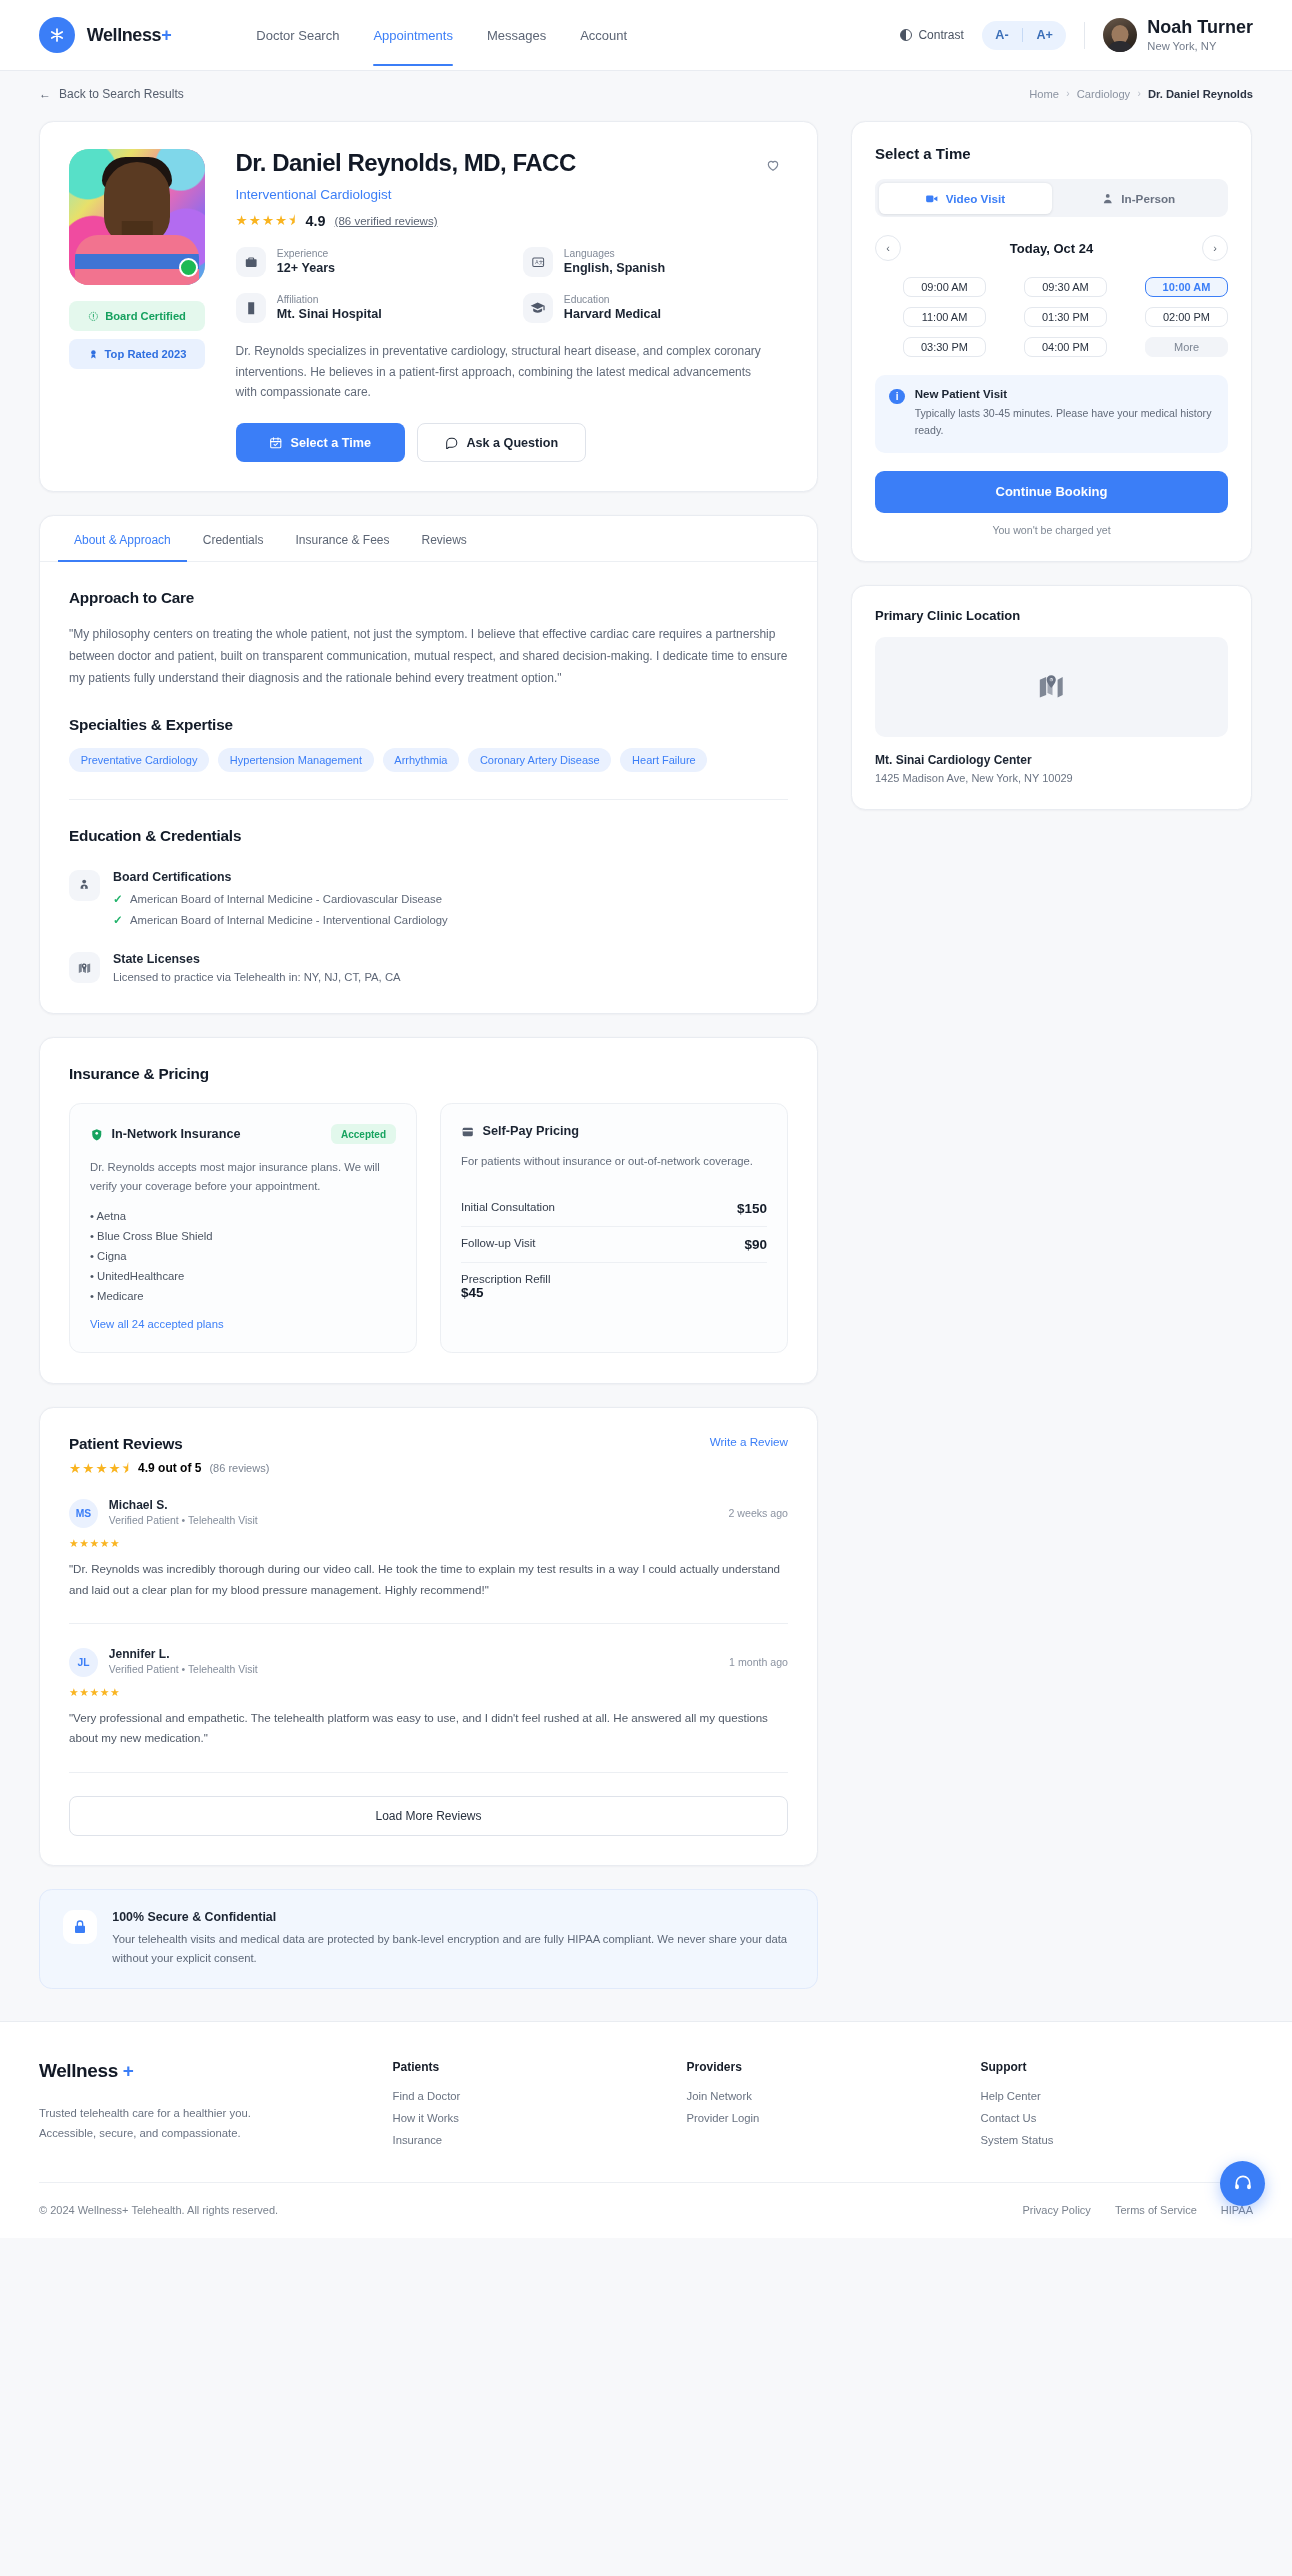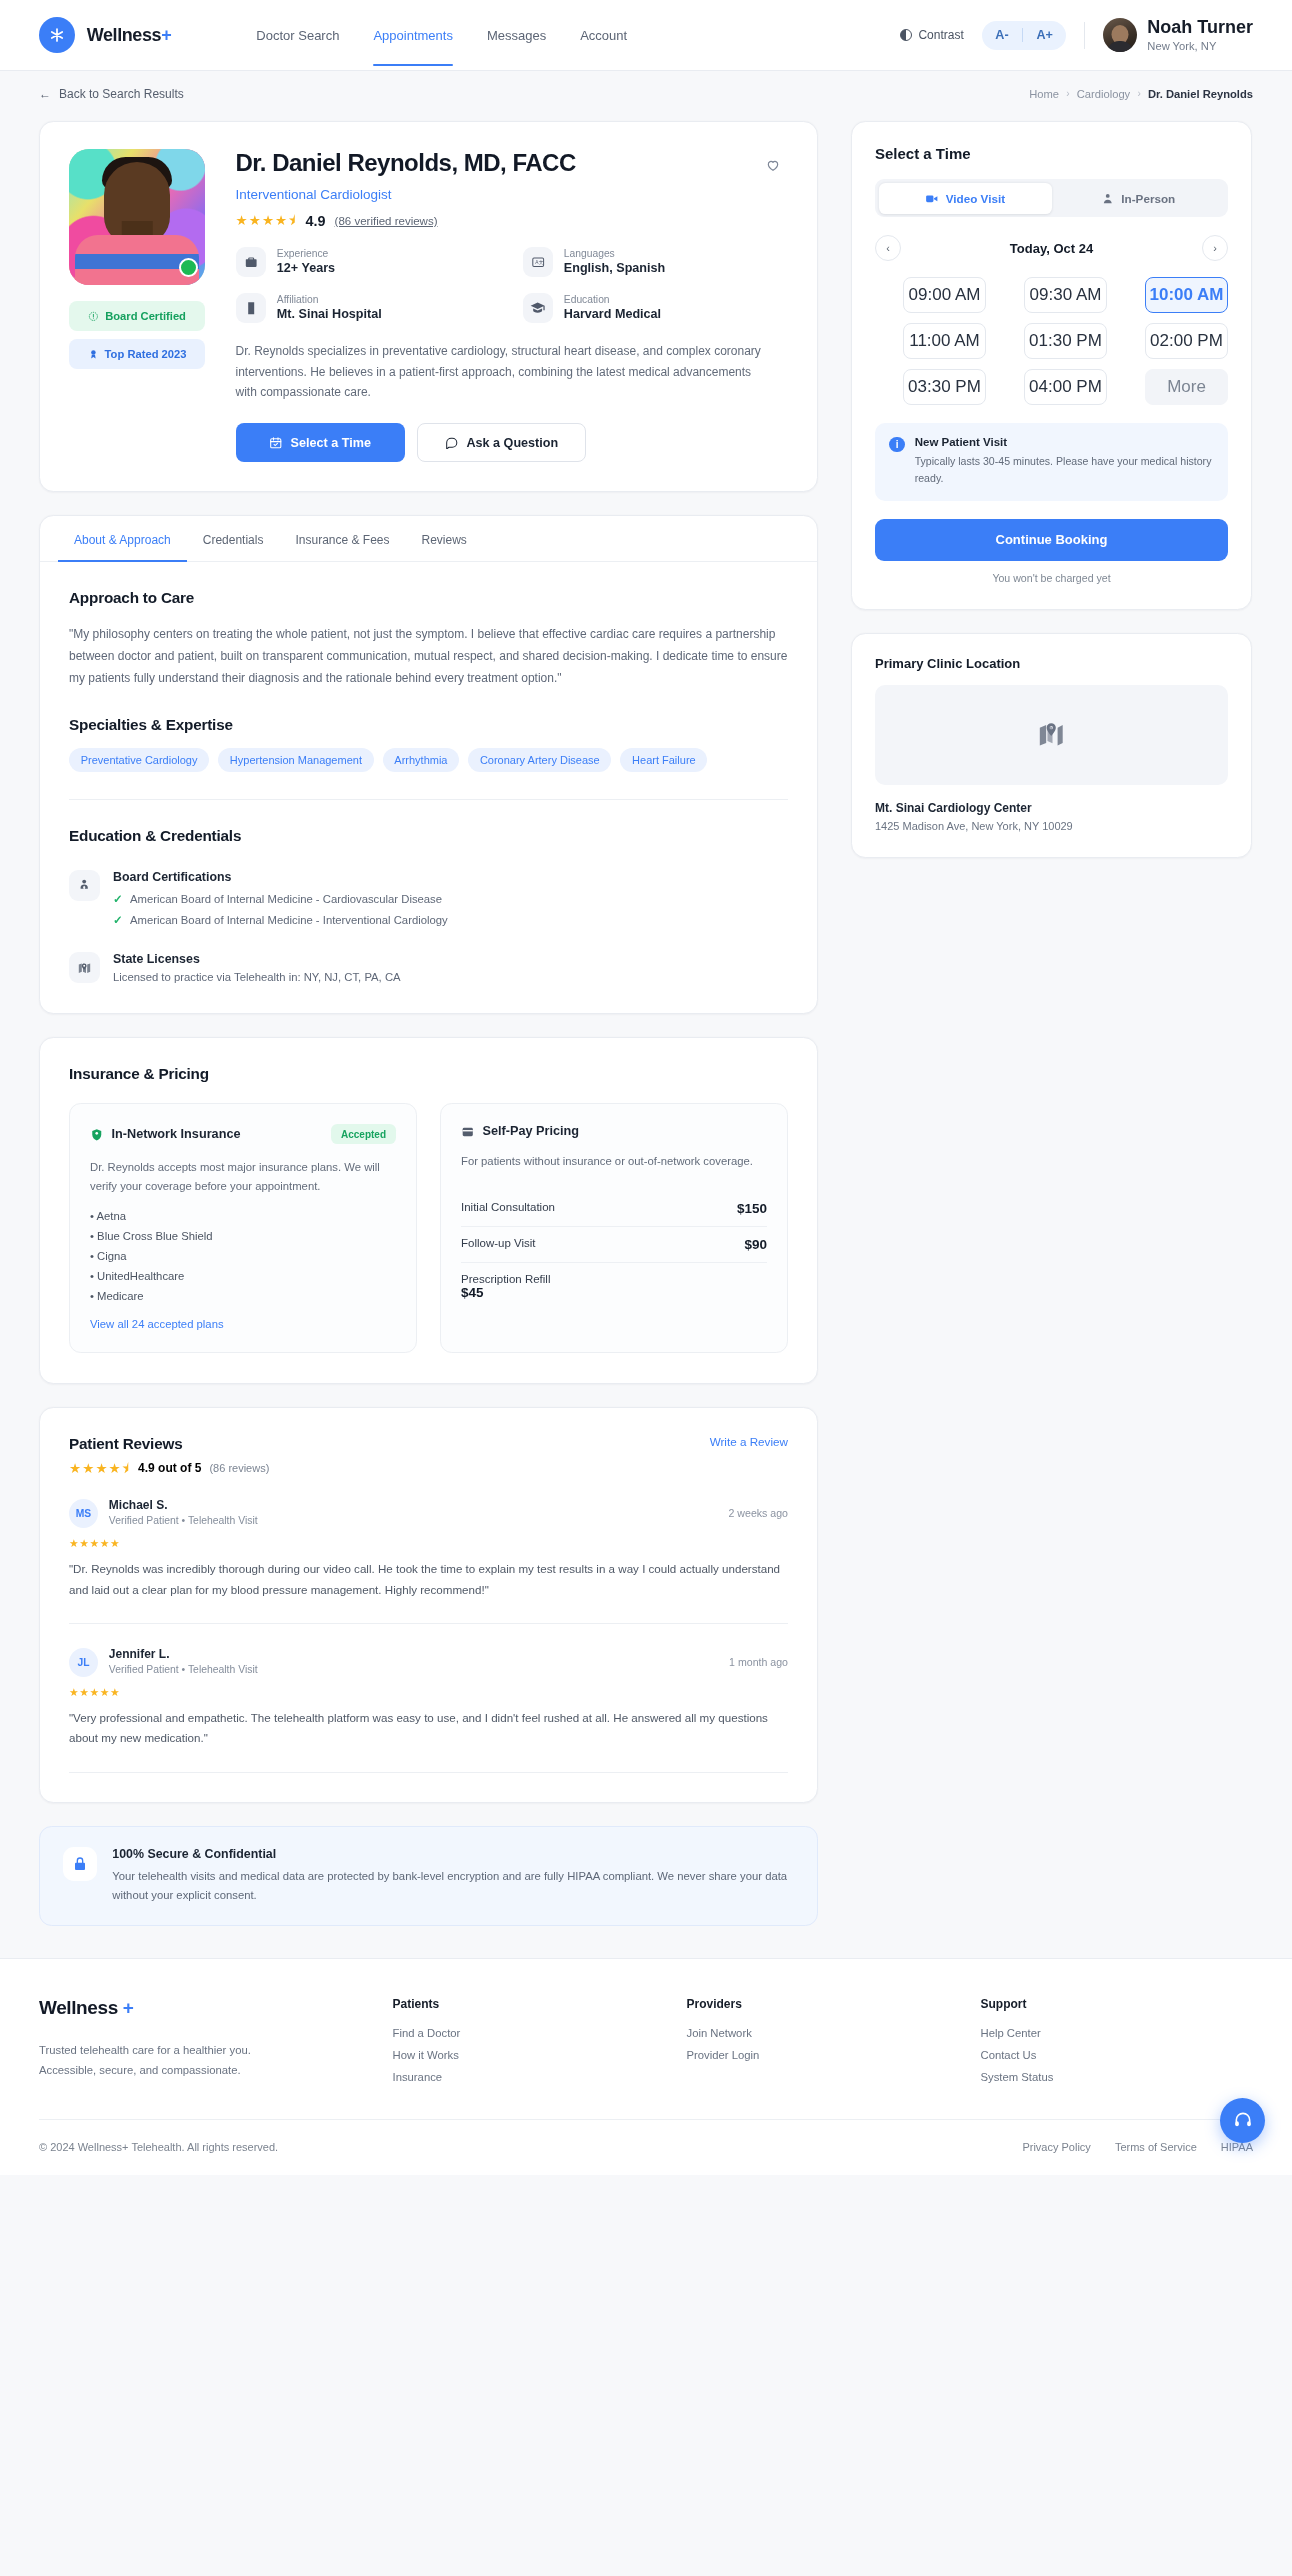--- a/index.html
+++ b/index.html
@@ -343,23 +343,23 @@
     width: 26px; height: 26px; border-radius: 50%; border: 0.9px solid #e4e8ee;
     display: flex; align-items: center; justify-content: center;
     color: #5a6personally; color:#5a636f; font-size: 10.8px; cursor: pointer; background: #fff;
   }
   .day-label { flex: 1; text-align: center; font-size: 13px; font-weight: bold; color: #131b28; }
 
   .slots {
     margin-top: 15.3px; display: grid; grid-template-columns: repeat(3, 1fr); gap: 10px;
   }
   .slot {
-    height: 36px; border: 0.9px solid #e4e8ee; border-radius: 8px;
+    height: 20px; border: 0.9px solid #e4e8ee; border-radius: 8px;
     display: flex; align-items: center; justify-content: center;
-    font-size: 17px; color: #28313f; cursor: pointer; background: #fff; margin-left: 28px;
+    font-size: 11px; color: #28313f; cursor: pointer; background: #fff; margin-left: 28px;
   }
   .slot.selected { border-color: #3b7ef7; background: #eff5fe; color: #3b7ef7; font-weight: bold; }
   .slot.muted { background: #f2f4f8; border-color: #f2f4f8; color: #7c8593; }
 
   .notice {
     margin-top: 18px; background: #f1f6fe; border-radius: 10px;
     padding: 13.5px 14.4px; display: flex; gap: 10px; align-items: flex-start;
   }
   .notice-ico {
     width: 15.3px; height: 15.3px; border-radius: 50%; background: #3b7ef7;
@@ -747,20 +747,21 @@
             <div class="rev-name">Jennifer L.</div>
             <div class="rev-meta">Verified Patient • Telehealth Visit</div>
           </div>
           <div class="rev-time">1 month ago</div>
         </div>
         <div class="rev-stars">★★★★★</div>
         <div class="rev-text">"Very professional and empathetic. The telehealth platform was easy to use, and I didn't feel rushed at all. He answered all my questions about my new medication."</div>
       </div>
 
       <div class="rev-sep"></div>
+      <div class="load-more">Load More Reviews</div>
     </div>
 
     <div class="secure">
       <div class="secure-ico">
         <svg width="16" height="16" viewBox="0 0 24 24" fill="#3b7ef7">
             <path d="M7 10V7a5 5 0 0 1 10 0v3h1a1.5 1.5 0 0 1 1.5 1.5v8A1.5 1.5 0 0 1 18 21H6a1.5 1.5 0 0 1-1.5-1.5v-8A1.5 1.5 0 0 1 6 10h1zm2 0h6V7a3 3 0 0 0-6 0v3z"></path>
           </svg>
       </div>
       <div>
         <div class="secure-title">100% Secure &amp; Confidential</div>

